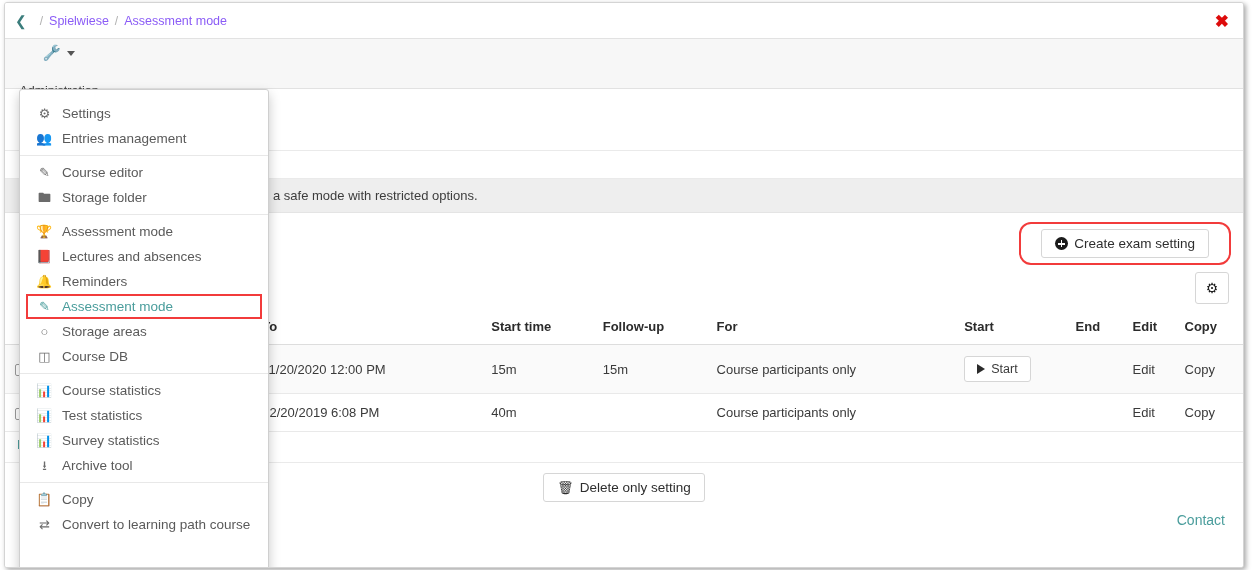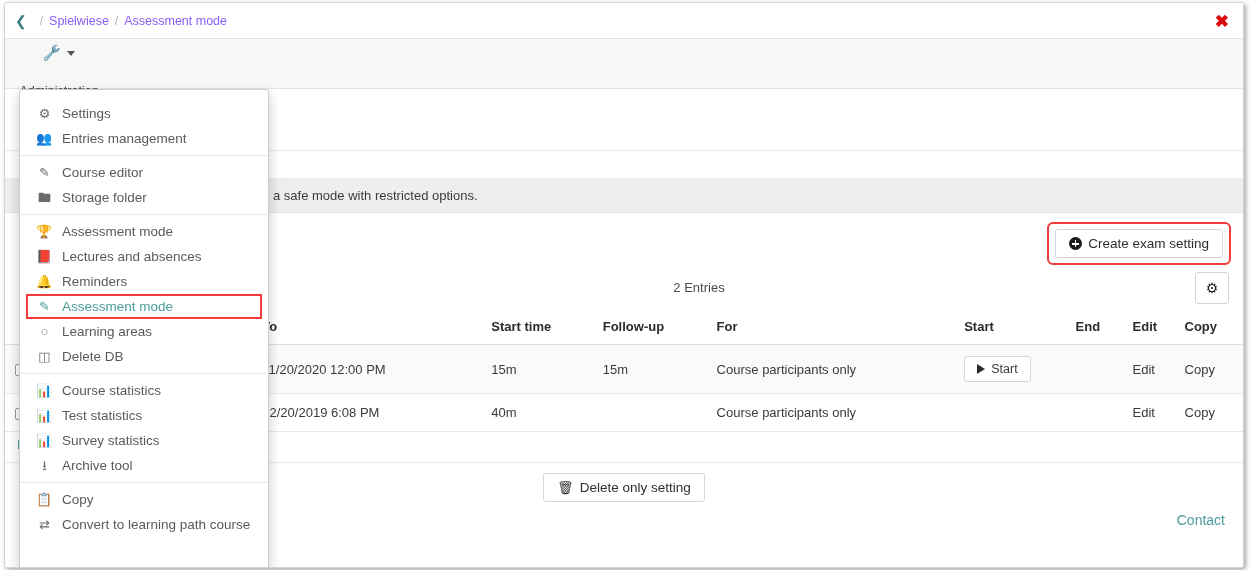--- a/index.html
+++ b/index.html
@@ -138,22 +138,22 @@
 
   
   .create-row {
     position: relative;
     height: 54px;
   }
   .create-wrap {
     position: absolute;
     right: 12px; top: 9px;
     border: 2px solid #f23b3b;
-    border-radius: 6px;
-    padding: 5px 6px;
+    border-radius: 12px;
+    padding: 5px 20px;
     background: #fff;
   }
   .btn {
     display: inline-flex;
     align-items: center;
     gap: 6px;
     background: #ffffff;
     border: 1px solid #d6d6d6;
     border-radius: 3px;
     padding: 6px 13px;
@@ -364,21 +364,20 @@
       <div class="create-row">
         <div class="create-wrap">
           <button class="btn">
             <span class="plus-circle"></span>
             <span>Create exam setting</span>
           </button>
         </div>
       </div>
 
       <div class="entries-bar">
-        <div class="entries-count">2 Entries</div>
         <div class="gear-btn">⚙</div>
       </div>
 
       <table class="data">
         <thead>
           <tr>
             <th class="col-chk"></th>
             <th style="width:175px">From</th>
             <th style="width:185px">To</th>
             <th style="width:90px">Start time</th>
@@ -472,25 +471,25 @@
         <div class="dd-item">
           <span class="dd-icon">🔔</span>
           <span>Reminders</span>
         </div>
         <div class="dd-item highlighted">
           <span class="dd-icon">✎</span>
           <span>Assessment mode</span>
         </div>
         <div class="dd-item">
           <span class="dd-icon">○</span>
-          <span>Learning areas</span>
+          <span>Storage areas</span>
         </div>
         <div class="dd-item">
           <span class="dd-icon">◫</span>
-          <span>Delete DB</span>
+          <span>Course DB</span>
         </div>
       </div>
 
       <div class="dd-group">
         <div class="dd-item">
           <span class="dd-icon">📊</span>
           <span>Course statistics</span>
         </div>
         <div class="dd-item">
           <span class="dd-icon">📊</span>

